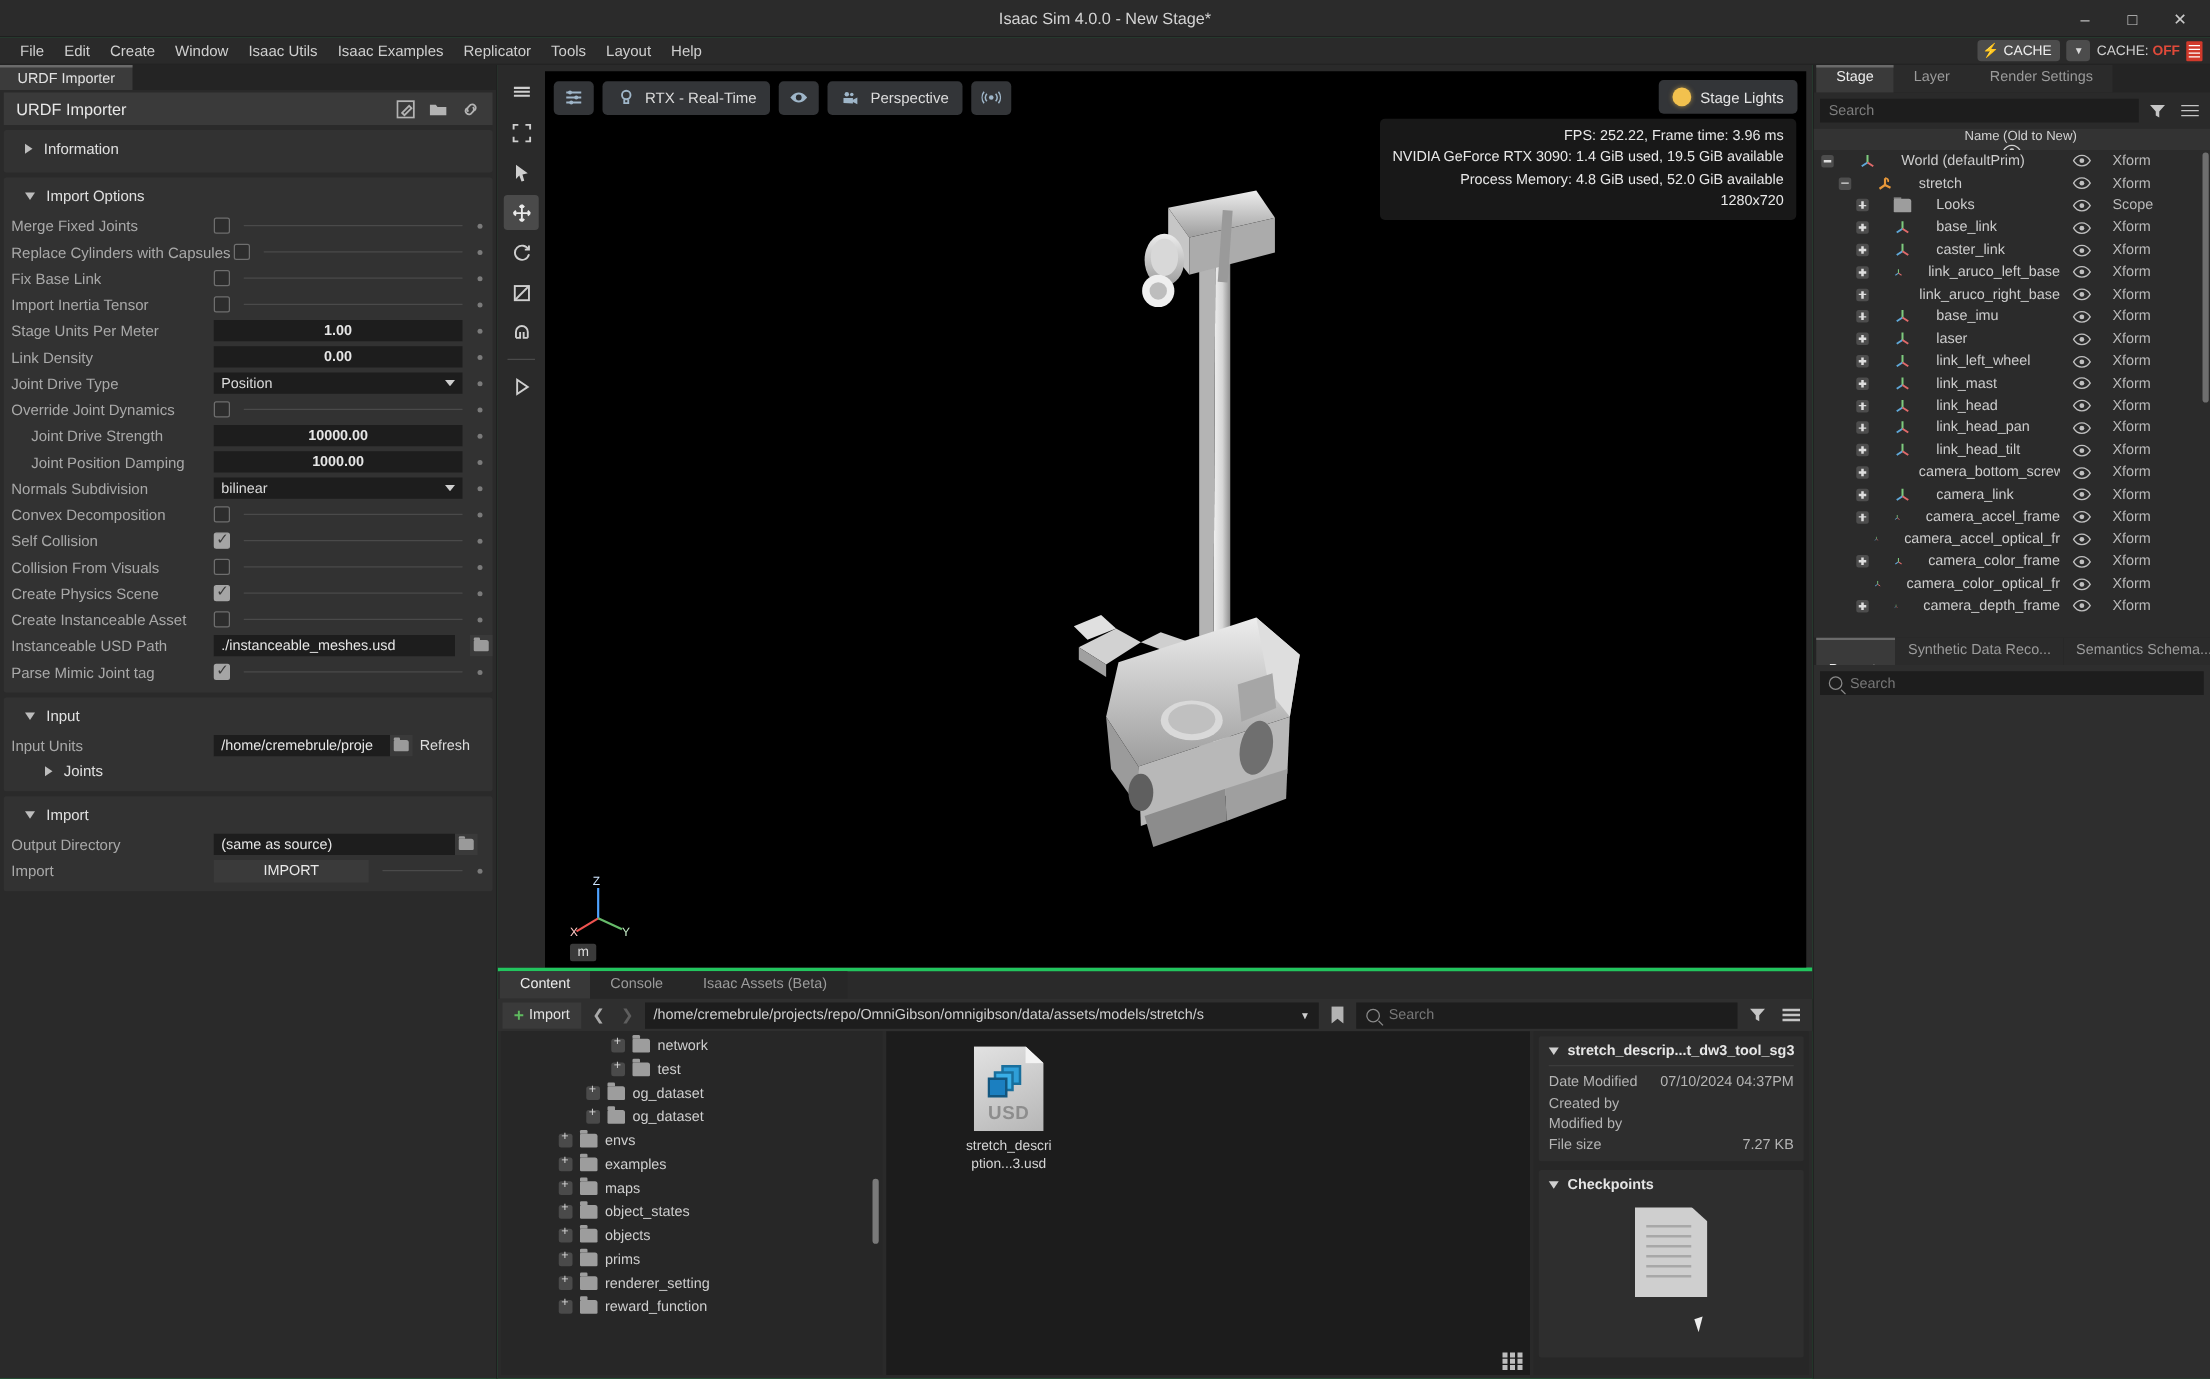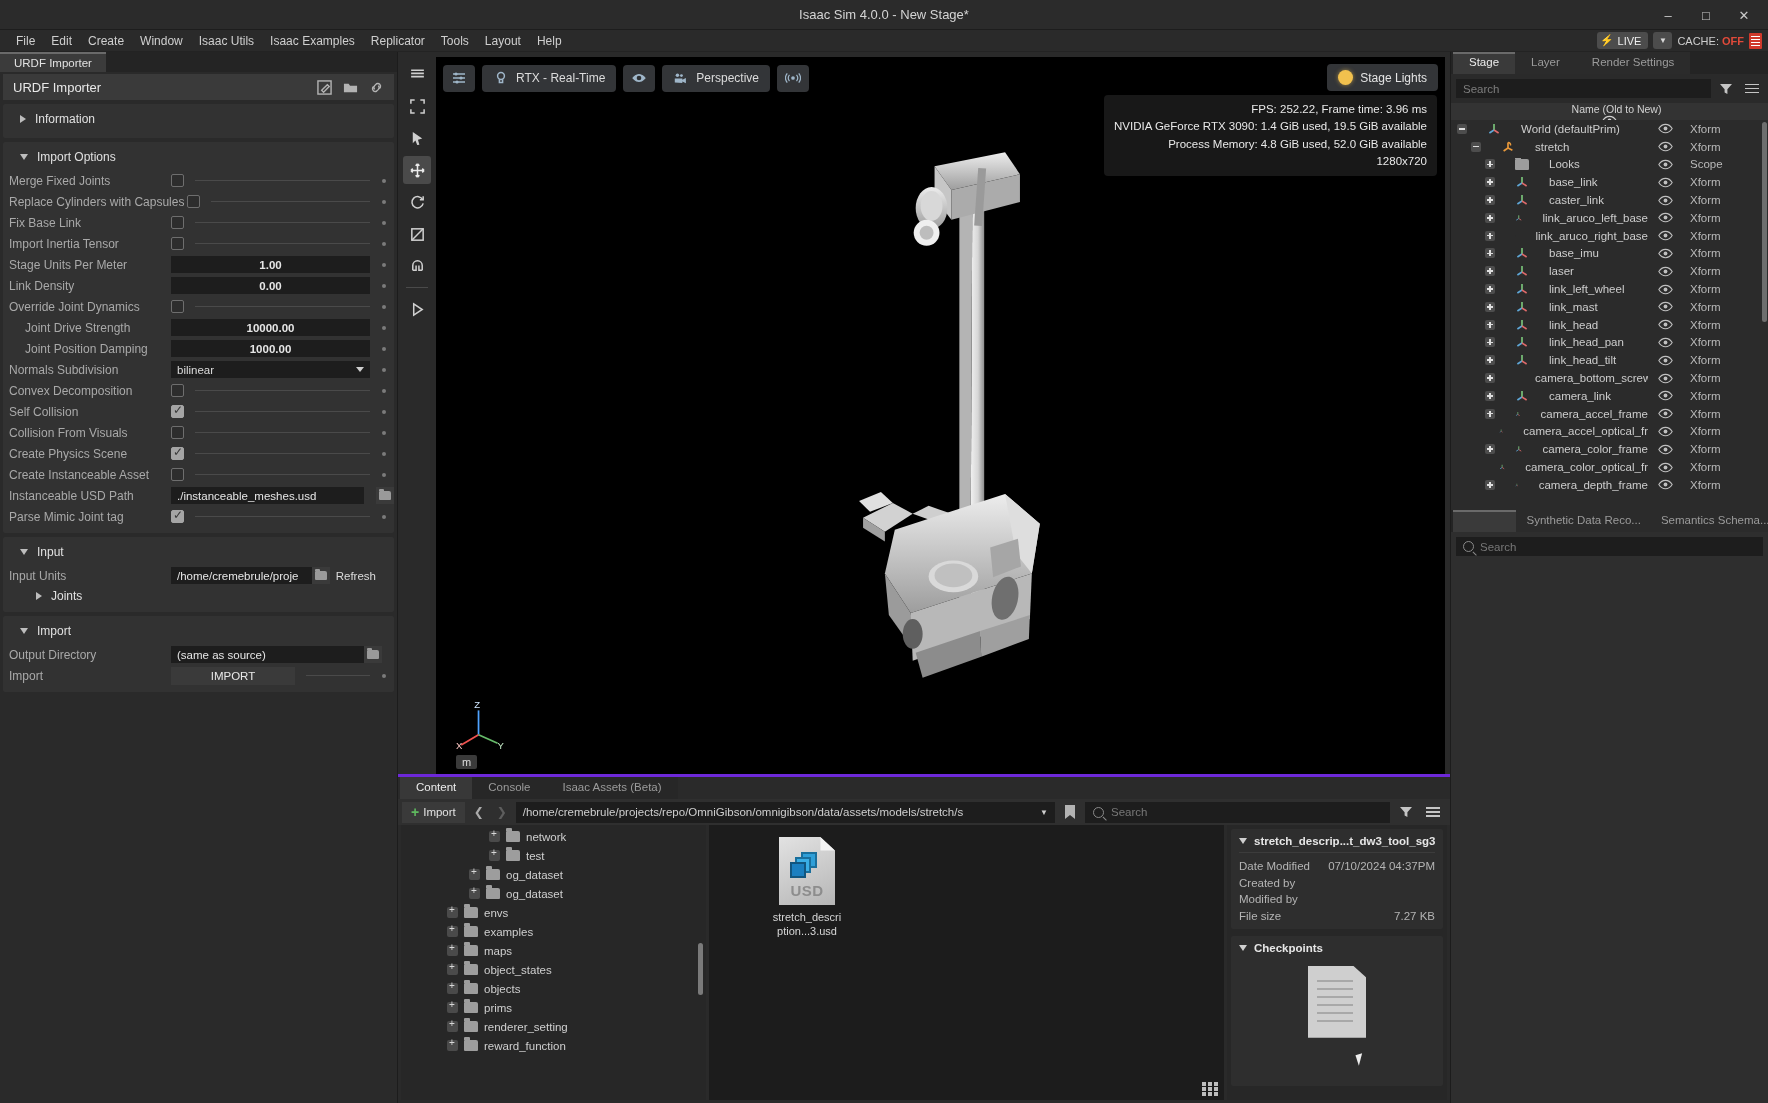--- a/index.html
+++ b/index.html
@@ -4,21 +4,21 @@
 <style>
   * { box-sizing: border-box; margin:0; padding:0; }
   html,body {
     width:1768px; height:1103px;
     background:#1f1f1f;
     font-family:"Liberation Sans", sans-serif;
     color:#c8c8c8;
     overflow:hidden;
     -webkit-font-smoothing:antialiased;
   }
-  .app { position:relative; width:1768px; height:1103px; background:#6d28d9; }
+  .app { position:relative; width:1768px; height:1103px; background:#22c55e; }
 
   
   .titlebar {
     height:30px; background:#2b2b2b; display:flex; align-items:center;
     justify-content:center; position:relative; border-bottom:1px solid #1d1d1d;
   }
   .titlebar .title { font-size:13px; color:#d4d4d4; }
   .winbtns { position:absolute; right:6px; top:0; height:30px; display:flex; align-items:center; gap:2px; }
   .winbtn { width:36px; height:26px; display:flex; align-items:center; justify-content:center;
             color:#c9c9c9; font-size:13px; cursor:pointer; }
@@ -234,21 +234,21 @@
     <div class="menuitem">Window</div>
     <div class="menuitem">Isaac Utils</div>
     <div class="menuitem">Isaac Examples</div>
     <div class="menuitem">Replicator</div>
     <div class="menuitem">Tools</div>
     <div class="menuitem">Layout</div>
     <div class="menuitem">Help</div>
     <div class="menu-right">
       <div class="live-pill">
         <span class="live-bolt">⚡</span>
-        <span>LIVE</span>
+        <span>CACHE</span>
       </div>
       <div class="live-caret">▼</div>
       <div class="cache-text">
         <span>CACHE:</span>
         <span class="cache-off">OFF</span>
       </div>
       <div class="cache-icon"></div>
     </div>
   </div>
 
@@ -332,20 +332,30 @@
             <div class="lbl">Stage Units Per Meter</div>
             <div class="ctrlzone">
                 <span class="field">1.00</span>
                 <span class="dot"></span>
               </div>
           </div>
           <div class="row">
             <div class="lbl">Link Density</div>
             <div class="ctrlzone">
                 <span class="field">0.00</span>
+                <span class="dot"></span>
+              </div>
+          </div>
+          <div class="row">
+            <div class="lbl">Joint Drive Type</div>
+            <div class="ctrlzone">
+                <span class="dd">
+                  <span>Position</span>
+                  <span class="ddtri"></span>
+                </span>
                 <span class="dot"></span>
               </div>
           </div>
           <div class="row">
             <div class="lbl">Override Joint Dynamics</div>
             <div class="ctrlzone">
                 <span class="chk"></span>
                 <span class="trackline"></span>
                 <span class="dot"></span>
               </div>

